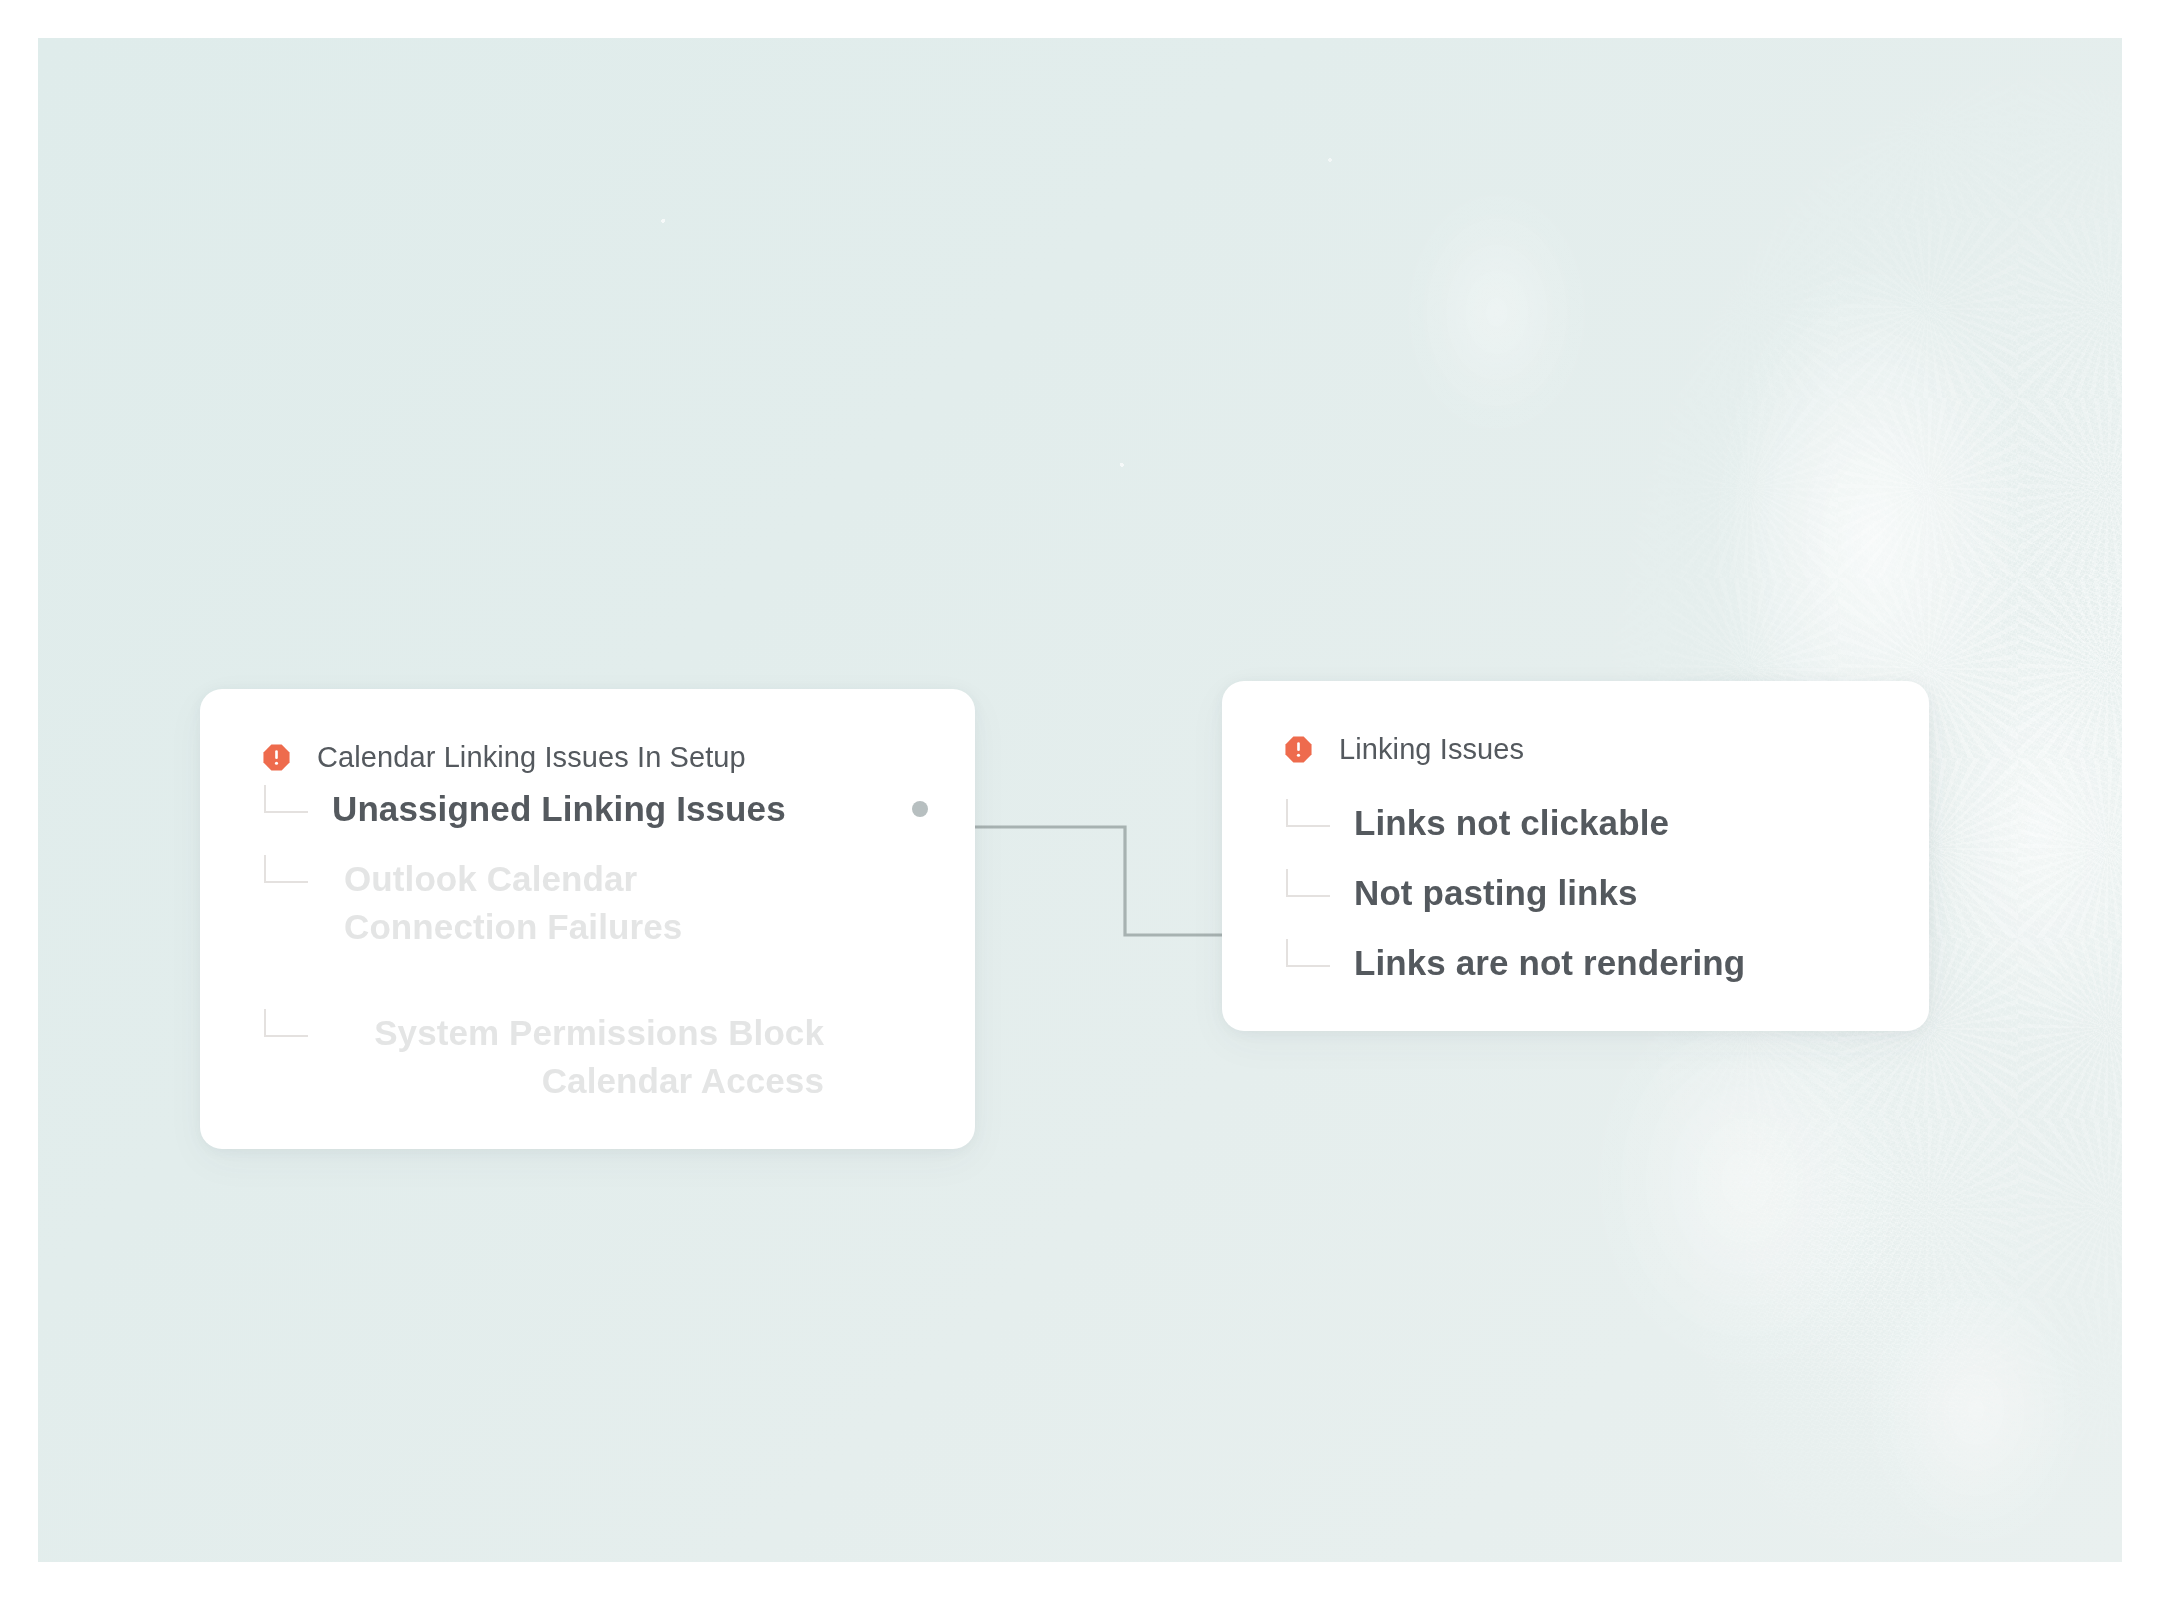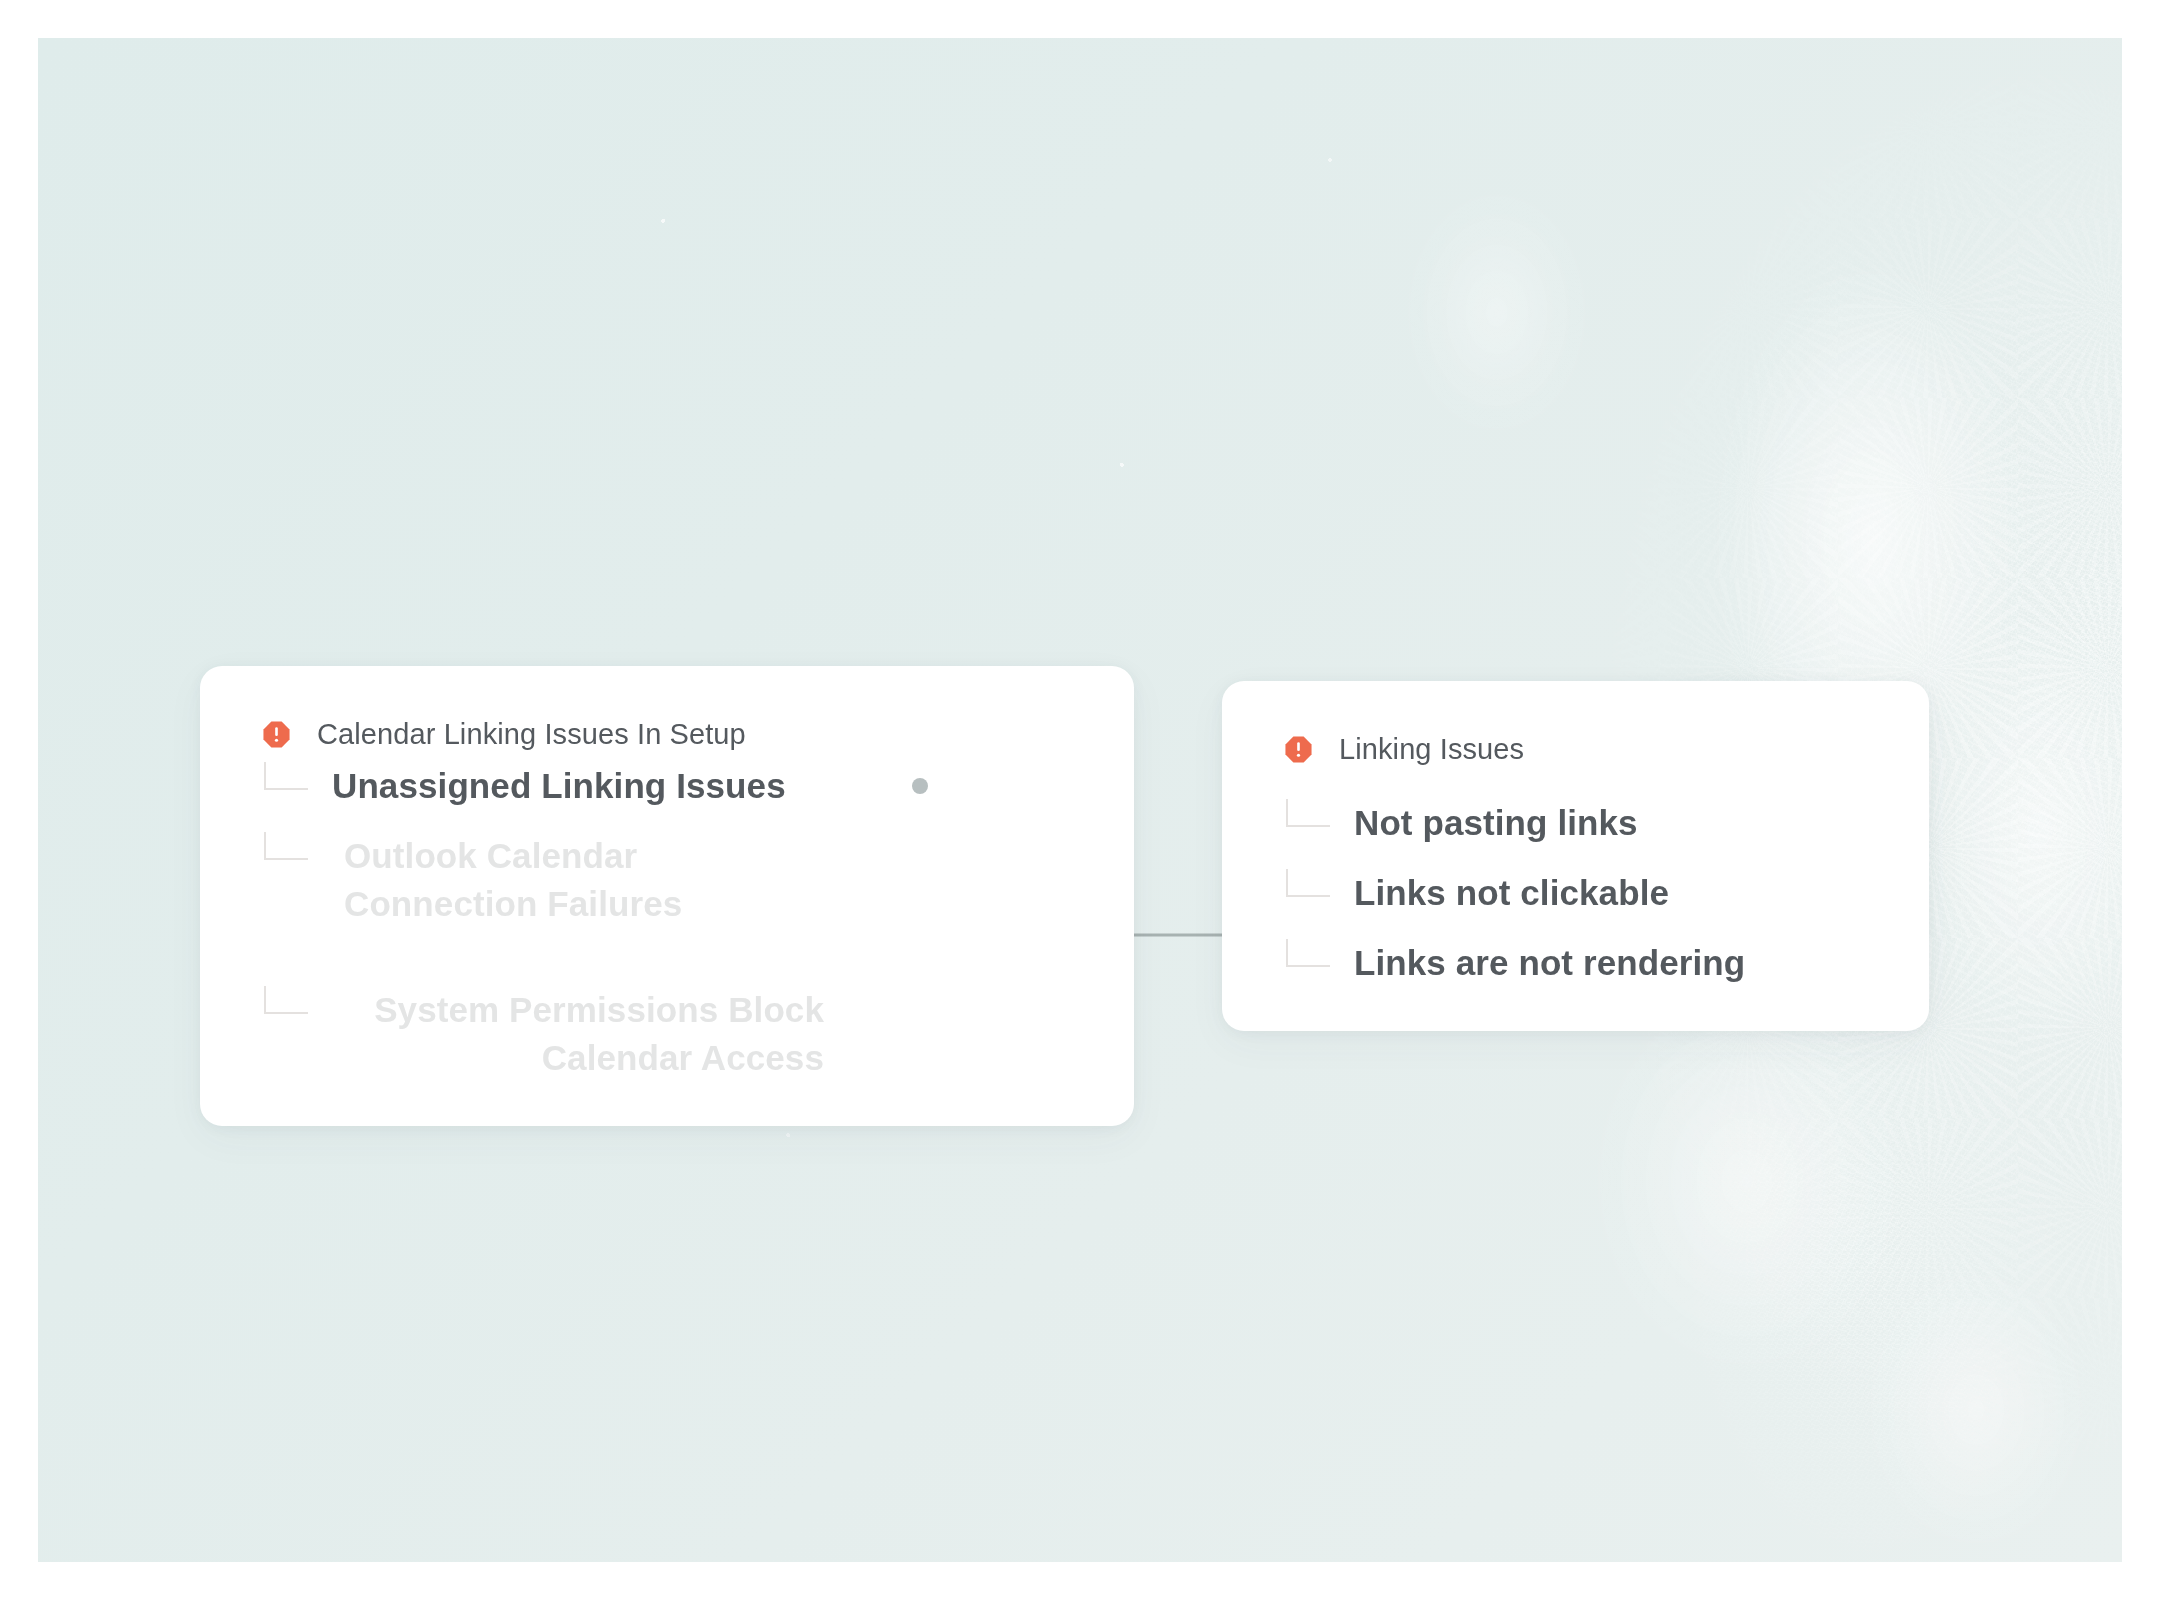--- a/index.html
+++ b/index.html
@@ -87,21 +87,21 @@
   }
 
   
   .card {
     position: absolute;
     background: #ffffff;
     border-radius: 22px;
     box-shadow: 0 2px 14px rgba(60,80,85,.055), 0 12px 40px rgba(60,80,85,.045);
     box-sizing: border-box;
   }
-  #card-left  { left: 162px;  top: 628px; width: 934px;  height: 460px; }
+  #card-left  { left: 162px;  top: 651px; width: 775px;  height: 460px; }
   #card-right { left: 1184px; top: 643px; width: 707px;  height: 350px; }
 
   .card-header {
     position: absolute;
     display: flex;
     align-items: center;
     left: 62px;
     top: 52px;
   }
   .card-title {
@@ -243,29 +243,29 @@
           <circle cx="12" cy="16.75" r="1.33" fill="#ffffff"></circle>
         </svg>
       </span>
       <span class="card-title">Linking Issues</span>
     </div>
 
     <div class="children">
 
       <div class="child-row spaced">
         <span class="branch"></span>
+        <span class="child-label">Links not clickable</span>
+      </div>
+
+      <div class="child-row spaced">
+        <span class="branch"></span>
         <span class="child-label">Not pasting links</span>
       </div>
 
       <div class="child-row spaced">
         <span class="branch"></span>
-        <span class="child-label">Links not clickable</span>
-      </div>
-
-      <div class="child-row spaced">
-        <span class="branch"></span>
         <span class="child-label">Links are not rendering</span>
       </div>
 
     </div>
   </div>
 
 </div>
 
 </body></html>

